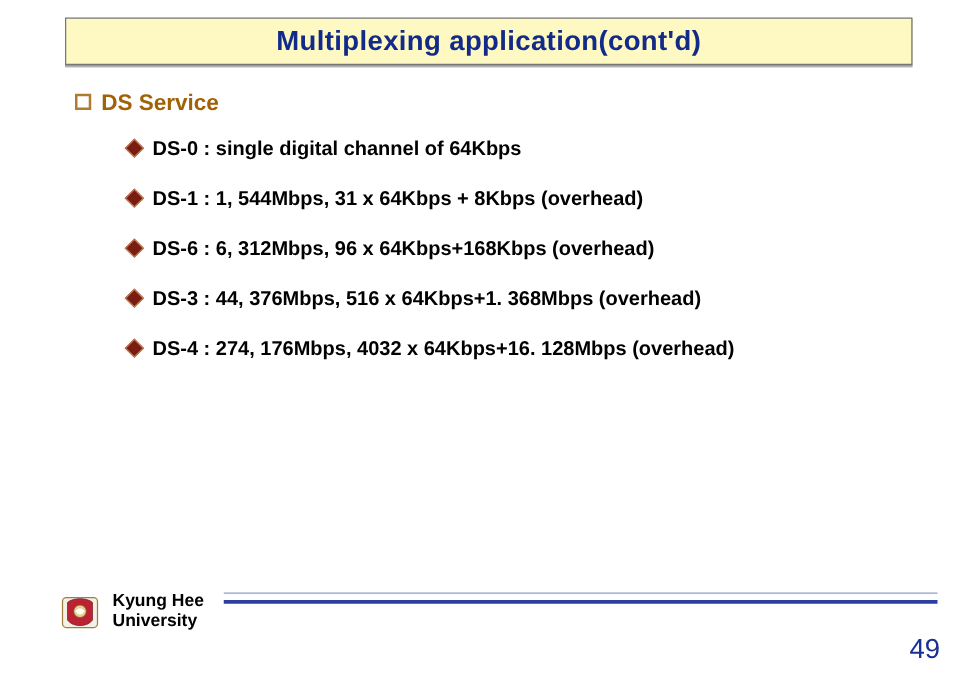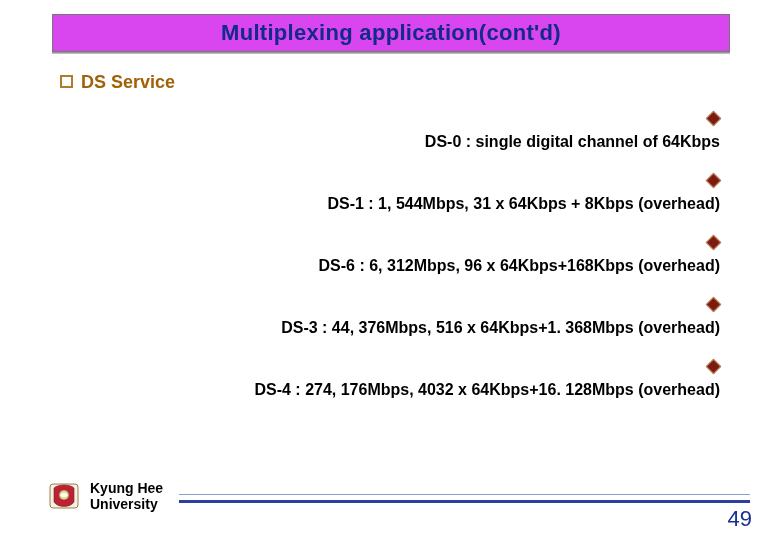--- a/index.html
+++ b/index.html
@@ -17,21 +17,21 @@
     width: 780px;
     height: 540px;
     box-sizing: border-box;
   }
   .title-bar {
     position: absolute;
     left: 52px;
     top: 14px;
     width: 676px;
     height: 36px;
-    background: #d946ef;
+    background: #fef9c3;
     border: 1px solid #777;
     box-shadow: 0 1px 0 #999, 0 2px 0 #bbb;
     display: flex;
     align-items: center;
     justify-content: center;
   }
   .title-text {
     color: #122a88;
     font-weight: bold;
     font-size: 22px;
@@ -60,24 +60,23 @@
   .section-label {
     font-weight: bold;
     font-size: 18px;
     color: #a16207;
   }
   .items {
     margin-left: 40px;
   }
   .item {
     display: flex;
-    align-items: flex-end;
+    align-items: flex-start;
     gap: 8px;
     margin-bottom: 22px;
-    flex-direction: column;
   }
   .diamond-wrap {
     width: 14px;
     height: 14px;
     display: flex;
     align-items: center;
     justify-content: center;
     flex-shrink: 0;
   }
   .diamond {
@@ -92,21 +91,21 @@
     font-size: 16px;
     color: #000;
   }
   .footer {
     position: absolute;
     left: 46px;
     bottom: 20px;
     right: 30px;
     height: 48px;
     display: flex;
-    align-items: center;
+    align-items: flex-start;
   }
   .crest {
     width: 36px;
     height: 36px;
     flex-shrink: 0;
   }
   .uni {
     margin-left: 8px;
     font-size: 14px;
     font-weight: bold;

